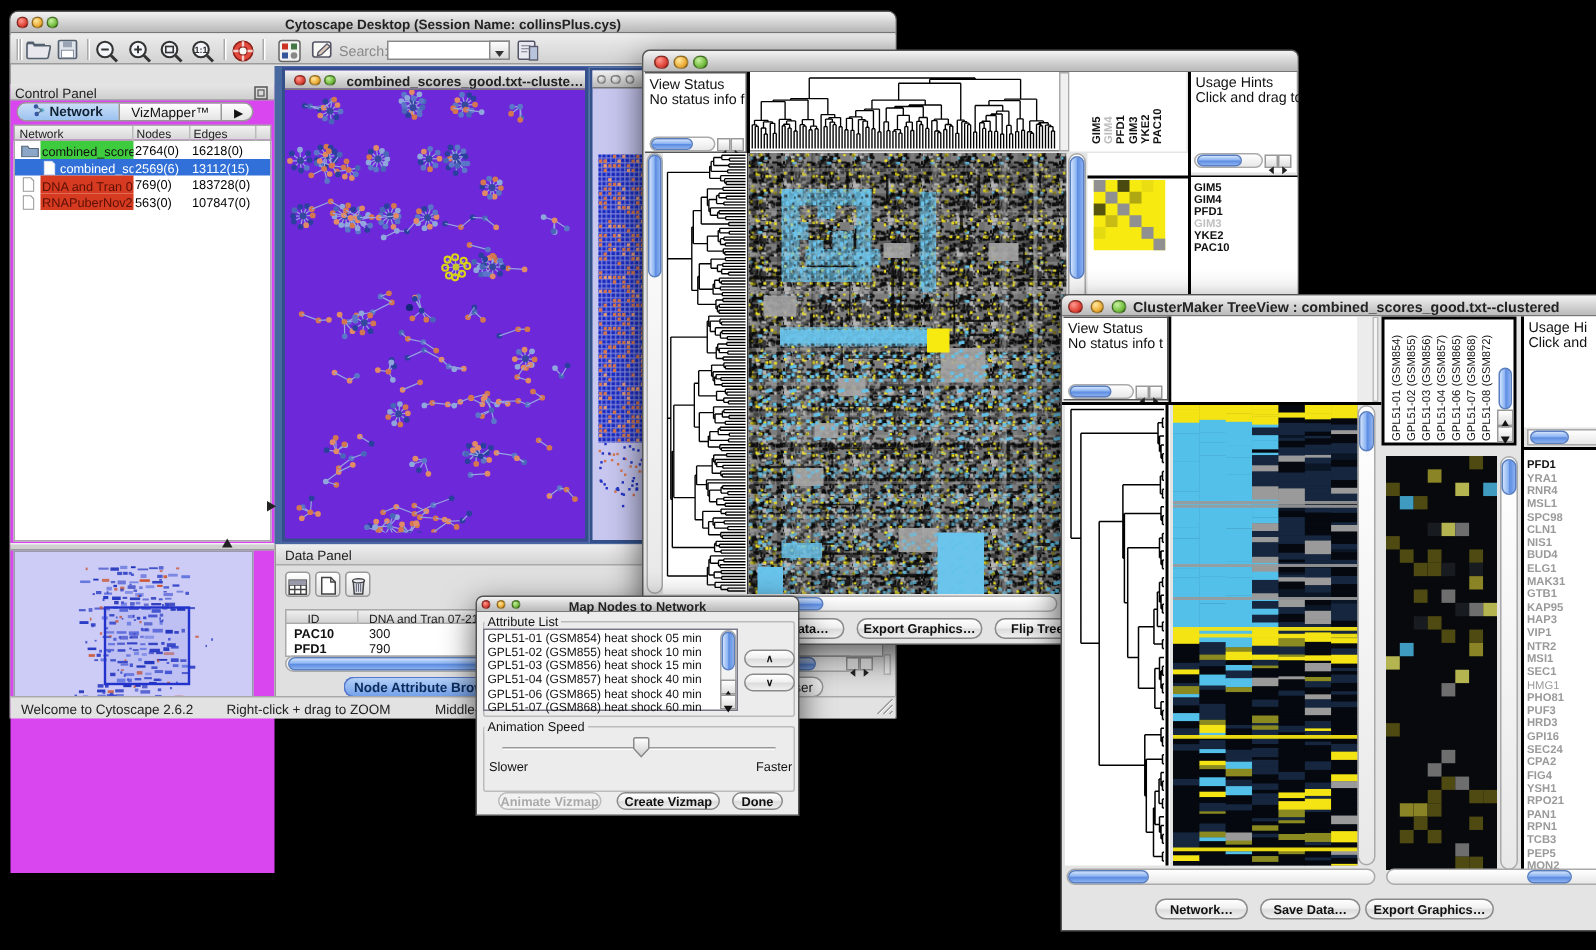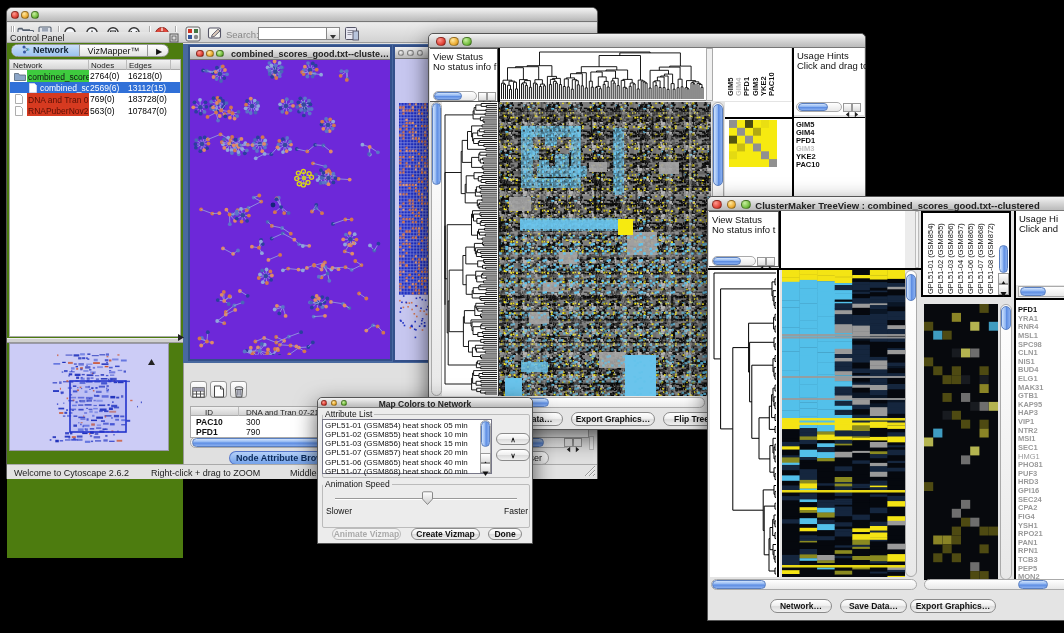--- a/index.html
+++ b/index.html
@@ -12,20 +12,21 @@
 .arrbtn{position:absolute;width:9px;height:9px;background:linear-gradient(#fff,#ddd);border:1px solid #999;text-align:center}
 .capbtn{position:absolute;background:linear-gradient(#fff,#f0f0f0 45%,#dcdcdc 55%,#f0f0f0);border:1px solid #8a8a8a;border-radius:99px;text-align:center;color:#111}
 .capbtn.dis{color:#aaa;border-color:#bbb;background:#f2f2f2}
 .sep{position:absolute;width:1px;background:#aaa;box-shadow:1px 0 0 #fff}
 </style></head><body>
 <div class="win" style="left:6px;top:7px;width:592px;height:472px;border-radius:6px 6px 0 0;background:#e2e2e2">
     <div class="tbar" style="height:14px"></div>
     <div style="position:absolute;left:3.8px;top:3.0px;width:8.4px;height:8.4px;border-radius:50%;background:radial-gradient(circle at 35% 30%,#ff9a90,#e2463a 60%,#a02018);border:0.5px solid rgba(0,0,0,0.35)"></div>
     <div style="position:absolute;left:13.8px;top:3.0px;width:8.4px;height:8.4px;border-radius:50%;background:radial-gradient(circle at 35% 30%,#ffe9a0,#eeaf38 60%,#b07810);border:0.5px solid rgba(0,0,0,0.35)"></div>
     <div style="position:absolute;left:23.8px;top:3.0px;width:8.4px;height:8.4px;border-radius:50%;background:radial-gradient(circle at 35% 30%,#c8f0a0,#77c043 60%,#3d7a18);border:0.5px solid rgba(0,0,0,0.35)"></div>
+    <div class="ttext" style="top:2.5px;font-size:9px">Cytoscape Desktop (Session Name: collinsPlus.cys)</div>
     <div class="abs" style="left:0;top:15px;width:100%;height:20px;background:linear-gradient(#ececec,#d2d2d2);border-bottom:1px solid #9a9a9a"></div>
     <div class="sep" style="left:4px;top:18px;height:14px"></div>
     <div class="sep" style="left:6px;top:18px;height:14px"></div>
     <div class="abs" style="left:10px;top:18px"><svg width="17" height="14" viewBox="0 0 17 14">
         <path d="M1 4 L1 12 Q1 13 2 13 L14 13 Q15 13 15.2 12 L16.5 5.5 Q16.7 4.5 15.7 4.5 L6 4.5 L5 3 L2 3 Q1 3 1 4 Z M1 4 Q1 2.2 2 2.2 L5 2.2 L6 3.7 L13 3.7" fill="#e8e8ee" stroke="#55606e" stroke-width="1.1"></path>
       </svg></div>
     <div class="abs" style="left:31px;top:18px"><svg width="14" height="14" viewBox="0 0 14 14">
         <rect x="1" y="1" width="12" height="12" rx="1" fill="#dfe3ea" stroke="#55606e" stroke-width="1.1"></rect>
         <rect x="4" y="1.5" width="6" height="4" fill="#9aa4b4"></rect>
         <rect x="3" y="7.5" width="8" height="5" fill="#fff" stroke="#8892a2" stroke-width="0.7"></rect>
@@ -73,21 +74,21 @@
     <div class="abs" style="left:219px;top:21px;font-size:9.5px;color:#888">Search:</div>
     <div class="abs" style="left:251px;top:19px;width:82px;height:13px;background:#fff;border:1px solid #888"></div>
     <div class="abs" style="left:319px;top:19px;width:14px;height:13px;background:linear-gradient(#fdfdfd,#d8d8d8);border:1px solid #888"><svg width="12" height="11">
         <path d="M3 4 L6 8 L9 4 Z" fill="#333"></path>
       </svg></div>
     <div class="abs" style="left:337px;top:18px"><svg width="15" height="15" viewBox="0 0 15 15">
         <rect x="1.5" y="1.5" width="11" height="12" rx="1" fill="#e8e8f2" stroke="#556" stroke-width="1"></rect>
         <rect x="9" y="5" width="5.5" height="9" fill="#b8c4dc" stroke="#556" stroke-width="0.9"></rect>
         <path d="M3.5 4.5h6M3.5 6.5h6M3.5 8.5h4" stroke="#778" stroke-width="0.8"></path>
       </svg></div>
-    <div class="abs" style="left:0;top:24px;width:176px;height:526px;background:#4d7c0f">
+    <div class="abs" style="left:0;top:48px;width:176px;height:526px;background:#d946ef">
       <div class="abs" style="left:0;top:0;width:100%;height:11px;background:linear-gradient(#e6e6e6,#cfcfcf);border-bottom:1px solid #aaa">
         <span style="position:absolute;left:3px;top:1px;font-size:9px;color:#222">Control Panel</span>
         <svg style="position:absolute;right:4px;top:1px" width="10" height="10">
           <rect x="1" y="1" width="8" height="8" fill="none" stroke="#555" stroke-width="1"></rect>
           <rect x="3" y="3" width="4" height="4" fill="none" stroke="#555" stroke-width="0.8"></rect>
         </svg>
       </div>
       <div class="abs" style="left:4px;top:12px;width:158px;height:13px;background:linear-gradient(#fff,#e4e4e4);border:1px solid #999;border-radius:7px;overflow:hidden">
         <div class="abs" style="left:0;top:0;width:68px;height:13px;background:linear-gradient(#cadff7,#93bdf0);border-right:1px solid #999;text-align:center;font-size:9px;font-weight:bold;color:#123"><svg width="8" height="9" style="vertical-align:-1px">
             <circle cx="2" cy="2" r="1.5" fill="#35a"></circle>
@@ -1635,20 +1636,23 @@
             <line x1="35.8" y1="254.6" x2="45.2" y2="249.9" stroke="#97a5e0" stroke-width="0.8"></line>
             <circle cx="45.2" cy="249.9" r="1.9" fill="#e08a66"></circle>
             <circle cx="123.7" cy="256.6" r="1.9" fill="#5b76c8"></circle>
             <line x1="123.7" y1="256.6" x2="135" y2="255.8" stroke="#97a5e0" stroke-width="0.8"></line>
             <circle cx="135" cy="255.8" r="1.9" fill="#e08a66"></circle>
             <circle cx="83" cy="145" r="2.4" fill="#15257a"></circle>
           </svg></div>
       </div>
     </div>
     <div class="abs" style="left:176px;top:355px;width:410px;height:101px;background:#e0e0e0;border-left:1px solid #999">
+      <div class="abs" style="left:0;top:0;width:100%;height:14px;background:linear-gradient(#eee,#d4d4d4);border-bottom:1px solid #aaa">
+        <span style="position:absolute;left:6px;top:2px;font-size:9px;color:#222">Data Panel</span>
+      </div>
       <div class="abs" style="left:6px;top:18px;width:17px;height:17px;background:linear-gradient(#fff,#e0e0e0);border:1px solid #999;border-radius:3px;text-align:center;padding-top:2px"><svg width="13" height="11" viewBox="0 0 13 11">
           <rect x="0.8" y="0.8" width="11.4" height="9.4" fill="#fff" stroke="#444" stroke-width="1"></rect>
           <path d="M0.8 4 H12.2 M0.8 7 H12.2 M4.5 0.8 V10.2 M8.5 0.8 V10.2" stroke="#444" stroke-width="0.9"></path>
           <rect x="0.8" y="0.8" width="11.4" height="3.2" fill="#99a"></rect>
         </svg></div>
       <div class="abs" style="left:26px;top:18px;width:17px;height:17px;background:linear-gradient(#fff,#e0e0e0);border:1px solid #999;border-radius:3px;text-align:center;padding-top:2px"><svg width="12" height="13" viewBox="0 0 12 13">
           <path d="M1.5 1 h6 l3 3 v8 h-9 z" fill="#fff" stroke="#444" stroke-width="1"></path>
           <path d="M7.5 1 v3 h3" fill="none" stroke="#444" stroke-width="0.9"></path>
         </svg></div>
       <div class="abs" style="left:46px;top:18px;width:17px;height:17px;background:linear-gradient(#fff,#e0e0e0);border:1px solid #999;border-radius:3px;text-align:center;padding-top:2px"><svg width="12" height="13" viewBox="0 0 12 13">
@@ -2753,28 +2757,28 @@
     <div class="aquah" style="left:310px;top:383px;width:30px;height:9px;border-radius:4.5px"></div>
     <div class="capbtn" style="left:62px;top:402px;width:62px;height:14px;font-size:8.5px;line-height:13px;font-weight:bold;">Network…</div>
     <div class="capbtn" style="left:132px;top:402px;width:67px;height:14px;font-size:8.5px;line-height:13px;font-weight:bold;">Save Data…</div>
     <div class="capbtn" style="left:202px;top:402px;width:86px;height:14px;font-size:8.5px;line-height:13px;font-weight:bold;">Export Graphics…</div>
   </div>
 <div class="win" style="left:317px;top:397px;width:216px;height:147px;border-radius:5px 5px 0 0;background:#ececec">
     <div class="tbar" style="height:10px"></div>
     <div style="position:absolute;left:2.8px;top:1.7999999999999998px;width:6.4px;height:6.4px;border-radius:50%;background:radial-gradient(circle at 35% 30%,#ff9a90,#e2463a 60%,#a02018);border:0.5px solid rgba(0,0,0,0.35)"></div>
     <div style="position:absolute;left:12.8px;top:1.7999999999999998px;width:6.4px;height:6.4px;border-radius:50%;background:radial-gradient(circle at 35% 30%,#ffe9a0,#eeaf38 60%,#b07810);border:0.5px solid rgba(0,0,0,0.35)"></div>
     <div style="position:absolute;left:22.8px;top:1.7999999999999998px;width:6.4px;height:6.4px;border-radius:50%;background:radial-gradient(circle at 35% 30%,#c8f0a0,#77c043 60%,#3d7a18);border:0.5px solid rgba(0,0,0,0.35)"></div>
-    <div class="ttext" style="top:1px;font-size:8.5px">Map Colors to Network</div>
+    <div class="ttext" style="top:1px;font-size:8.5px">Map Nodes to Network</div>
     <div class="abs" style="left:4px;top:16px;width:208px;height:64px;border:1px solid #bbb;border-radius:2px"></div>
     <div class="abs" style="left:5px;top:11px;font-size:8.5px;color:#111;background:#ececec;padding:0 2px">Attribute List</div>
     <div class="abs" style="left:4px;top:21px;width:170px;height:55px;background:#fff;border:1px solid #778"></div>
     <span class="abs" style="left:7px;top:22.5px;font-size:8px;color:#111;white-space:nowrap">GPL51-01 (GSM854) heat shock 05 min</span>
     <span class="abs" style="left:7px;top:31.8px;font-size:8px;color:#111;white-space:nowrap">GPL51-02 (GSM855) heat shock 10 min</span>
     <span class="abs" style="left:7px;top:41.1px;font-size:8px;color:#111;white-space:nowrap">GPL51-03 (GSM856) heat shock 15 min</span>
-    <span class="abs" style="left:7px;top:50.4px;font-size:8px;color:#111;white-space:nowrap">GPL51-07 (GSM857) heat shock 20 min</span>
+    <span class="abs" style="left:7px;top:50.4px;font-size:8px;color:#111;white-space:nowrap">GPL51-04 (GSM857) heat shock 40 min</span>
     <span class="abs" style="left:7px;top:59.7px;font-size:8px;color:#111;white-space:nowrap">GPL51-06 (GSM865) heat shock 40 min</span>
     <span class="abs" style="left:7px;top:69.0px;font-size:8px;color:#111;white-space:nowrap">GPL51-07 (GSM868) heat shock 60 min</span>
     <div class="sbtrack" style="left:162px;top:22px;width:11px;height:53px;border-radius:5.5px"></div>
     <div class="aquav" style="left:163px;top:23px;width:9px;height:26px;border-radius:4.5px"></div>
     <div class="abs" style="left:162px;top:55px;width:11px;height:10px;background:linear-gradient(#fff,#ddd);border:1px solid #999"><svg width="9" height="8">
         <path d="M4.5 1.5 L7.5 6 L1.5 6 Z" fill="#111"></path>
       </svg></div>
     <div class="abs" style="left:162px;top:65px;width:11px;height:10px;background:linear-gradient(#fff,#ddd);border:1px solid #999"><svg width="9" height="8">
         <path d="M4.5 6 L7.5 1.5 L1.5 1.5 Z" fill="#111"></path>
       </svg></div>

